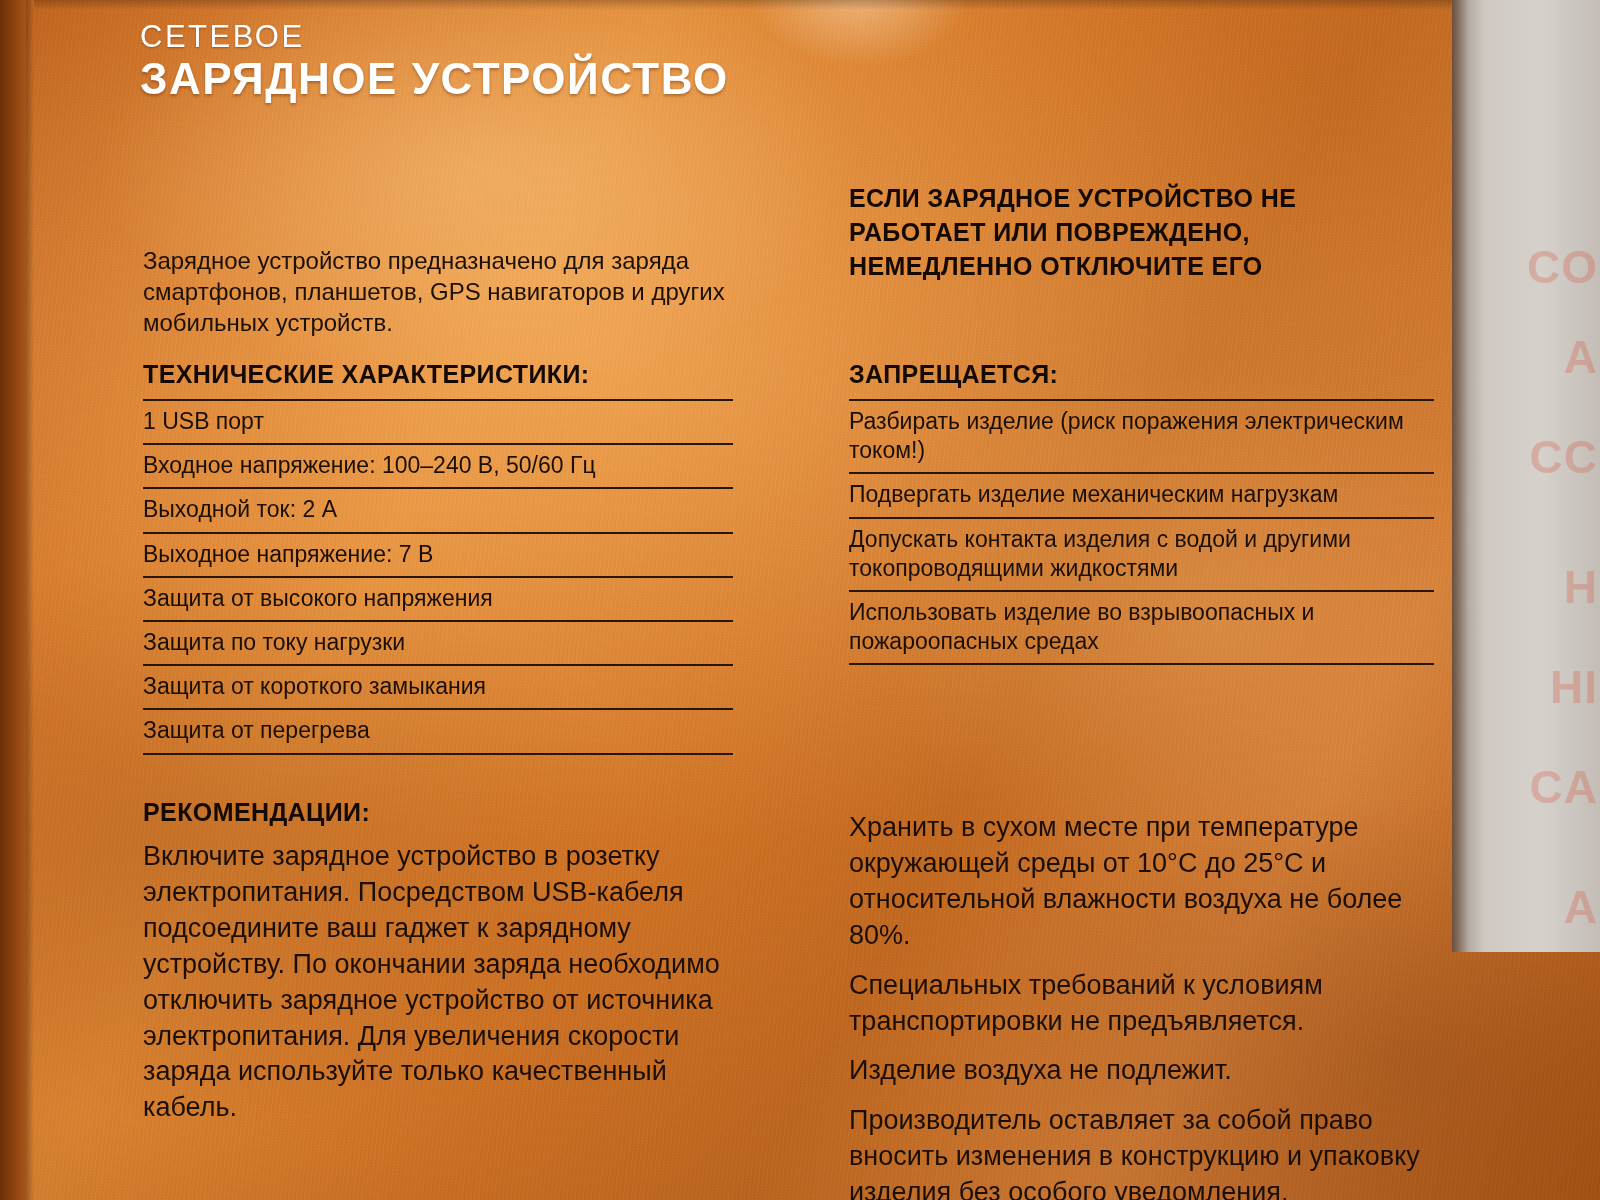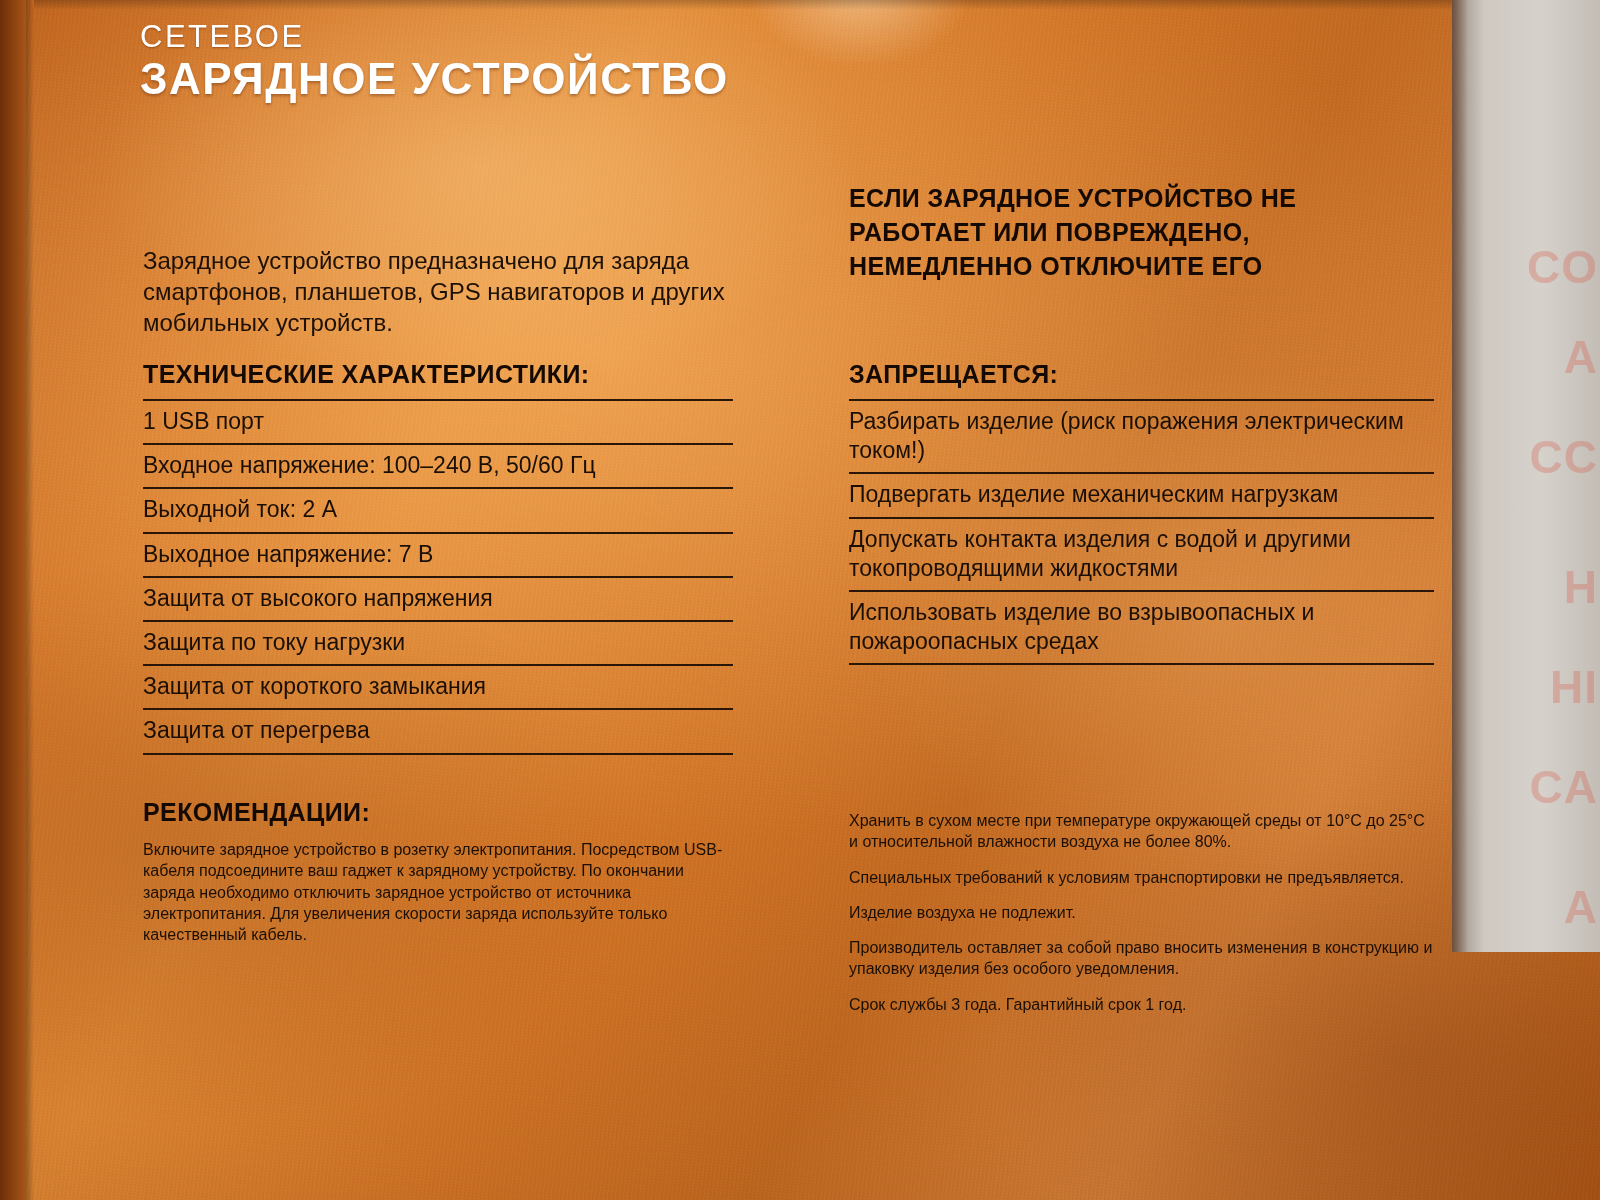--- a/index.html
+++ b/index.html
@@ -183,21 +183,21 @@
     line-height: 1.27;
     padding: 6px 0 7px 0;
     border-bottom: 2px solid #2a1608;
     color: #1b0f05;
   }
   .ruled .row:first-child {
     border-top: 2px solid #2a1608;
   }
 
   .para {
-    font-size: 16px;
+    font-size: 27px;
     line-height: 1.33;
     margin-bottom: 16px;
     color: #1b0f05;
   }
   .para.tight { margin-bottom: 14px; }
 
   .rec-body { margin-top: 12px; }
 </style>
 </head>
 <body>

